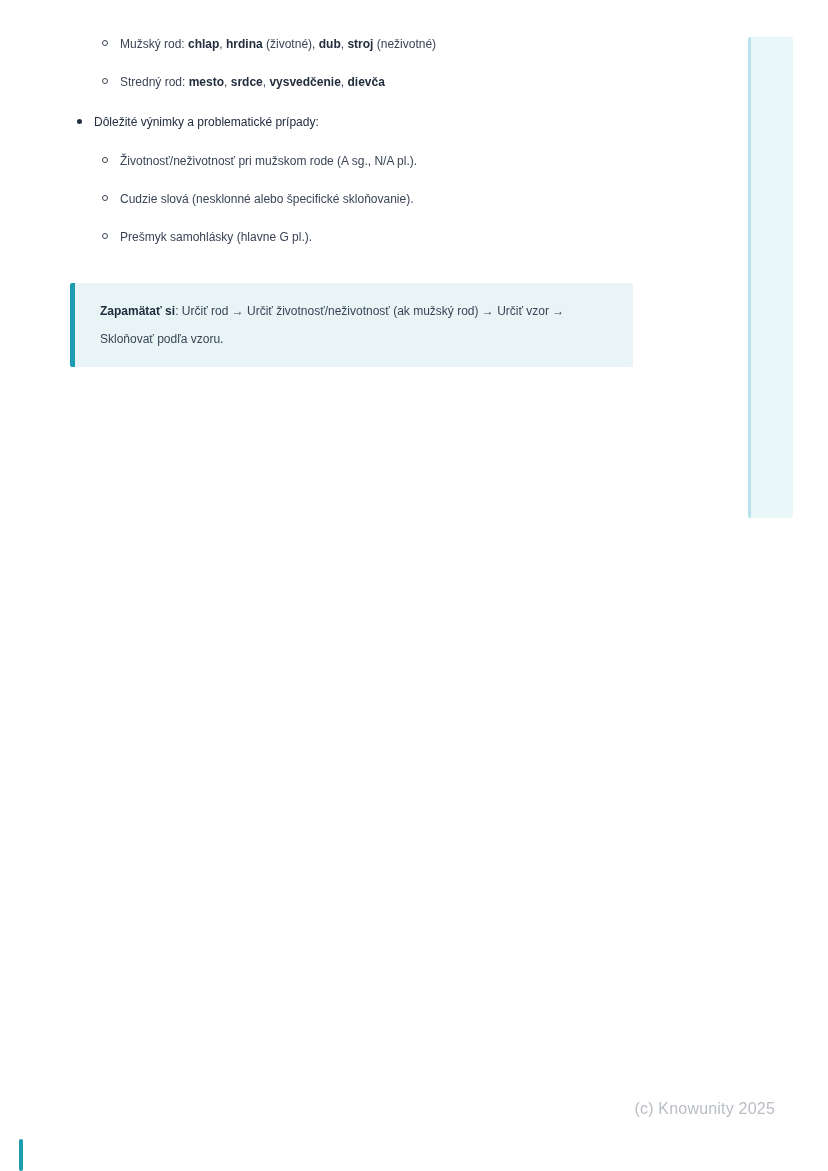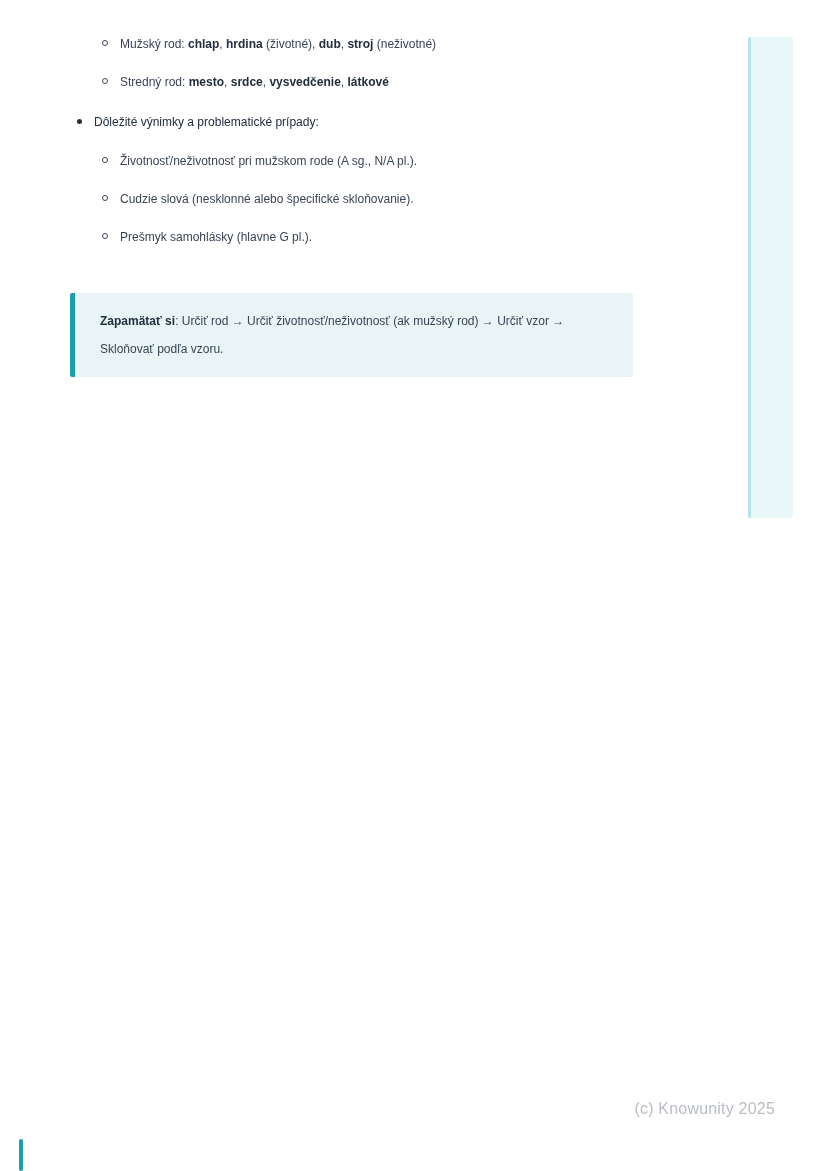--- a/index.html
+++ b/index.html
@@ -78,21 +78,21 @@
     top: 10px;
     width: 5px;
     height: 5px;
     background: var(--text_bold, #222d3e);
     border-radius: 50%;
   }
 
   b { font-weight: bold; color: var(--text_bold, #222d3e); }
 
   .callout {
-    margin-top: 42px;
+    margin-top: 32px;
     box-sizing: border-box;
     width: 563px;
     background: var(--callout_bg, #e8f4f6);
     border-left: 5px solid var(--accent_teal, #1b9cb0);
     border-radius: 2px;
     padding: 14px 24px 14px 25px;
     line-height: 28px;
   }
 
   .footer {
@@ -108,21 +108,21 @@
 <body>
 
 <div class="page">
 
   <div class="side-strip"></div>
 
   <div class="content">
 
     <ul class="sub">
       <li><span>Mužský rod: </span><b>chlap</b><span>, </span><b>hrdina</b><span> (životné), </span><b>dub</b><span>, </span><b>stroj</b><span> (neživotné)</span></li>
-        <li><span>Stredný rod: </span><b>mesto</b><span>, </span><b>srdce</b><span>, </span><b>vysvedčenie</b><span>, </span><b>látkové</b></li>
+        <li><span>Stredný rod: </span><b>mesto</b><span>, </span><b>srdce</b><span>, </span><b>vysvedčenie</b><span>, </span><b>dievča</b></li>
     </ul>
 
     <ul class="main">
       <li class="heading">Dôležité výnimky a problematické prípady:</li>
     </ul>
 
     <ul class="sub">
       <li>Životnosť/neživotnosť pri mužskom rode (A sg., N/A pl.).</li>
         <li>Cudzie slová (nesklonné alebo špecifické skloňovanie).</li>
         <li>Prešmyk samohlásky (hlavne G pl.).</li>

